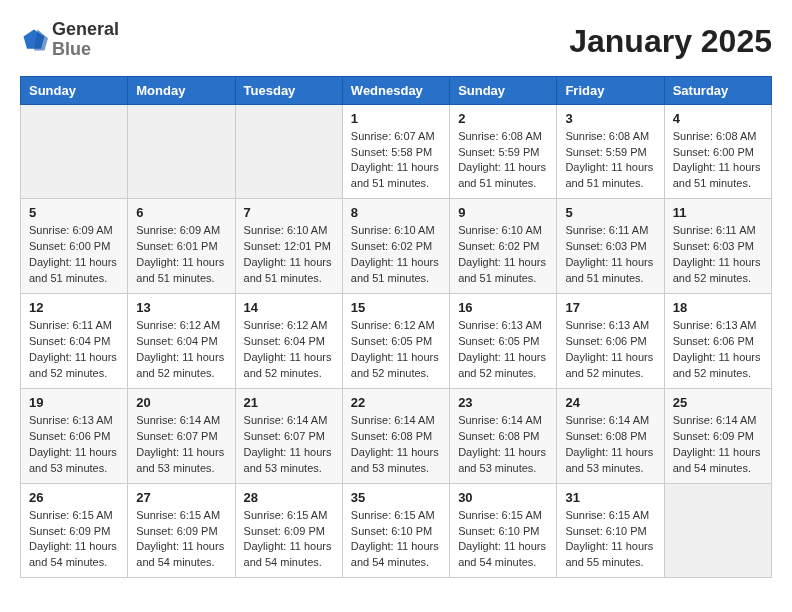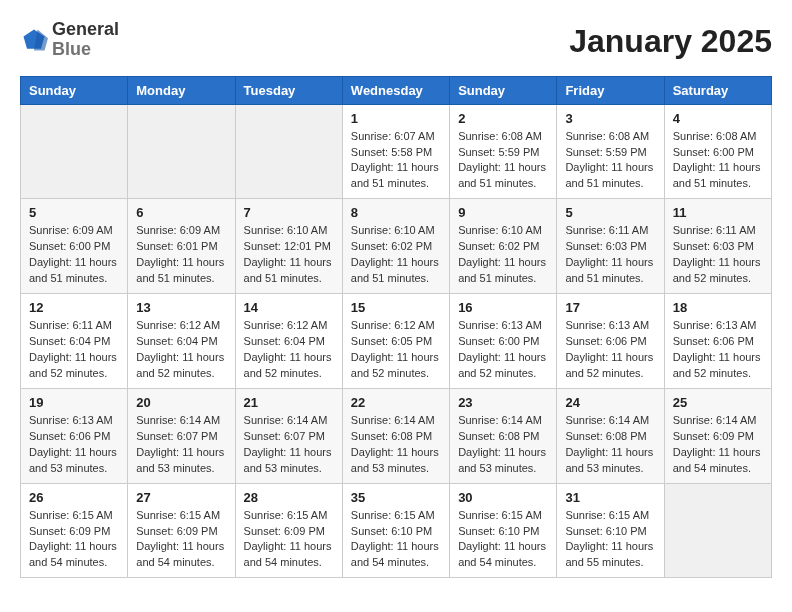--- a/index.html
+++ b/index.html
@@ -227,21 +227,21 @@
         <td>
           <span class="day-num">15</span>
           <div class="day-info">Sunrise: 6:12 AM
 Sunset: 6:05 PM
 Daylight: 11 hours
 and 52 minutes.</div>
         </td>
         <td>
           <span class="day-num">16</span>
           <div class="day-info">Sunrise: 6:13 AM
-Sunset: 6:00 PM
+Sunset: 6:05 PM
 Daylight: 11 hours
 and 52 minutes.</div>
         </td>
         <td>
           <span class="day-num">17</span>
           <div class="day-info">Sunrise: 6:13 AM
 Sunset: 6:06 PM
 Daylight: 11 hours
 and 52 minutes.</div>
         </td>

